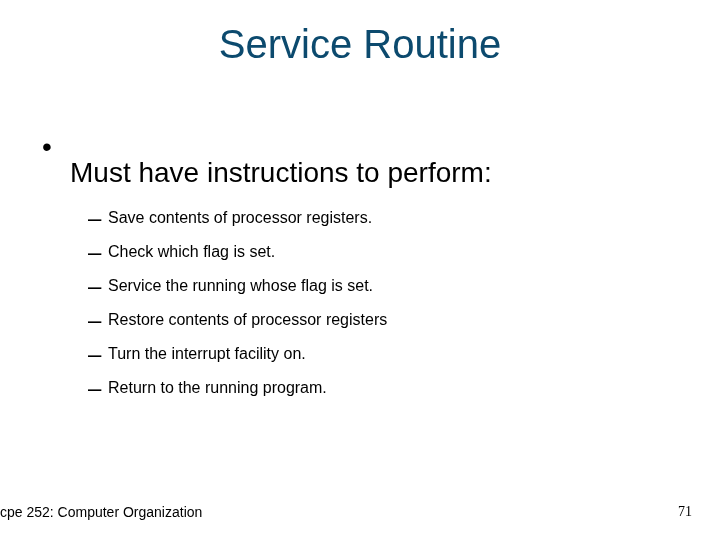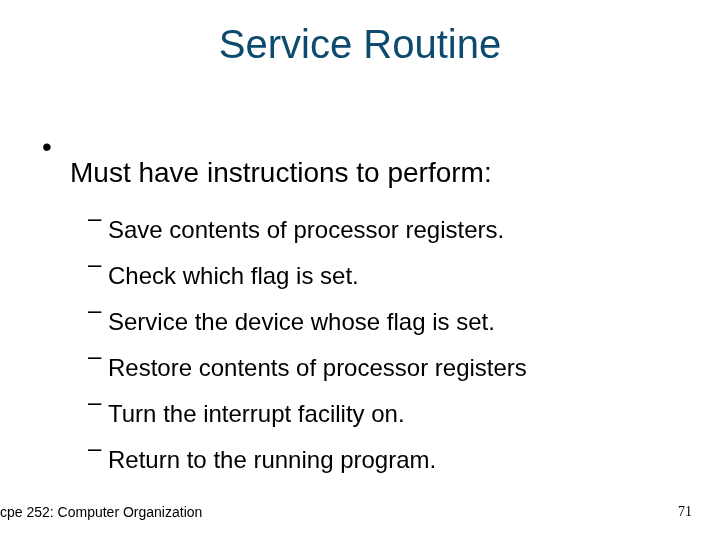--- a/index.html
+++ b/index.html
@@ -59,24 +59,23 @@
     margin-bottom: 2px;
   }
   .l2 .dash {
     width: 20px;
     flex: 0 0 20px;
     font-size: 24px;
     line-height: 32px;
     text-align: left;
   }
   .l2 .text {
-    font-size: 24px;
+    font-size: 16px;
     line-height: 32px;
     color: #000;
-    margin-top: 12px;
   }
   .footer-center {
     position: absolute;
     bottom: 20px;
     left: 0;
     width: 100%;
     font-size: 14px;
     color: #000;
   }
   .footer-right {
@@ -105,21 +104,21 @@
     <div class="l2">
       <div class="dash">–</div>
       <div class="text">Save contents of processor registers.</div>
     </div>
     <div class="l2">
       <div class="dash">–</div>
       <div class="text">Check which flag is set.</div>
     </div>
     <div class="l2">
       <div class="dash">–</div>
-      <div class="text">Service the device whose flag is set.</div>
+      <div class="text">Service the running whose flag is set.</div>
     </div>
     <div class="l2">
       <div class="dash">–</div>
       <div class="text">Restore contents of processor registers</div>
     </div>
     <div class="l2">
       <div class="dash">–</div>
       <div class="text">Turn the interrupt facility on.</div>
     </div>
     <div class="l2">

